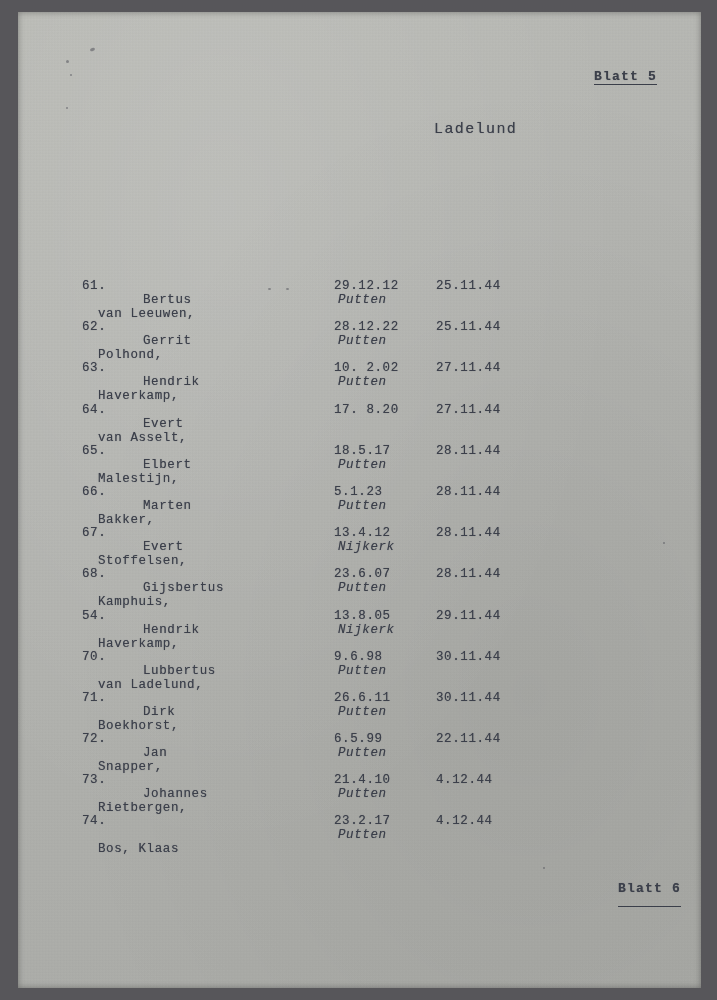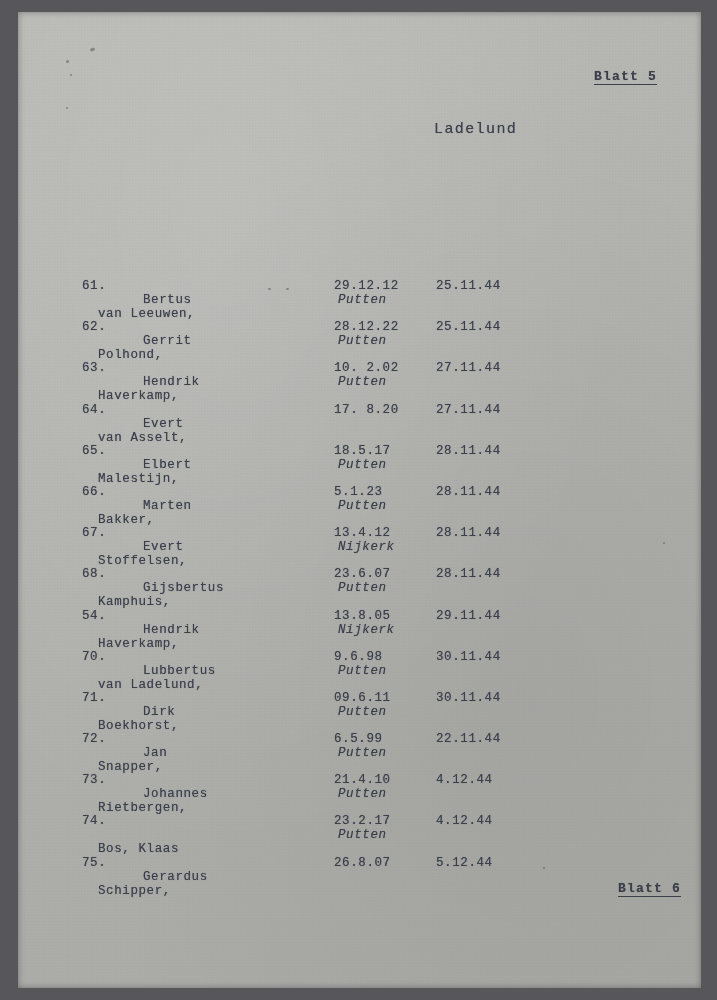--- a/index.html
+++ b/index.html
@@ -68,21 +68,21 @@
     letter-spacing: 1.2px;
     margin-left: 44px;
   }
   .blatt-bottom {
     position: absolute;
     right: 20px;
     top: 870px;
     font-size: 13px;
     font-weight: bold;
     border-bottom: 1.4px solid #3b3f4a;
-    padding-bottom: 1px;
+    padding-bottom: 11px;
     letter-spacing: 1.2px;
   }
   .camp-title {
     position: absolute;
     left: 416px;
     top: 110px;
     font-size: 15px;
     letter-spacing: 1.4px;
   }
 
@@ -260,21 +260,21 @@
         <span class="ink name2">Lubbertus</span>
         <span class="ink dob">9.6.98</span>
         <span class="ink place">Putten</span>
         <span class="ink dod">30.11.44</span>
       </div>
 
       <div class="row">
         <span class="ink num">71.</span>
         <span class="ink name1">Boekhorst,</span>
         <span class="ink name2">Dirk</span>
-        <span class="ink dob">09.6.11</span>
+        <span class="ink dob">26.6.11</span>
         <span class="ink place">Putten</span>
         <span class="ink dod">30.11.44</span>
       </div>
 
       <div class="row">
         <span class="ink num">72.</span>
         <span class="ink name1">Snapper,</span>
         <span class="ink name2">Jan</span>
         <span class="ink dob">6.5.99</span>
         <span class="ink place">Putten</span>
@@ -292,27 +292,19 @@
 
       <div class="row">
         <span class="ink num">74.</span>
         <span class="ink name1">Bos, Klaas</span>
         <span class="ink name2"></span>
         <span class="ink dob">23.2.17</span>
         <span class="ink place">Putten</span>
         <span class="ink dod">4.12.44</span>
       </div>
 
-      <div class="row">
-        <span class="ink num">75.</span>
-        <span class="ink name1">Schipper,</span>
-        <span class="ink name2">Gerardus</span>
-        <span class="ink dob">26.8.07</span>
-        <span class="ink place"></span>
-        <span class="ink dod">5.12.44</span>
-      </div>
 
     </div>
 
     <div class="ink blatt-bottom">Blatt 6</div>
 
   </div>
 </div>
 
 </body></html>

